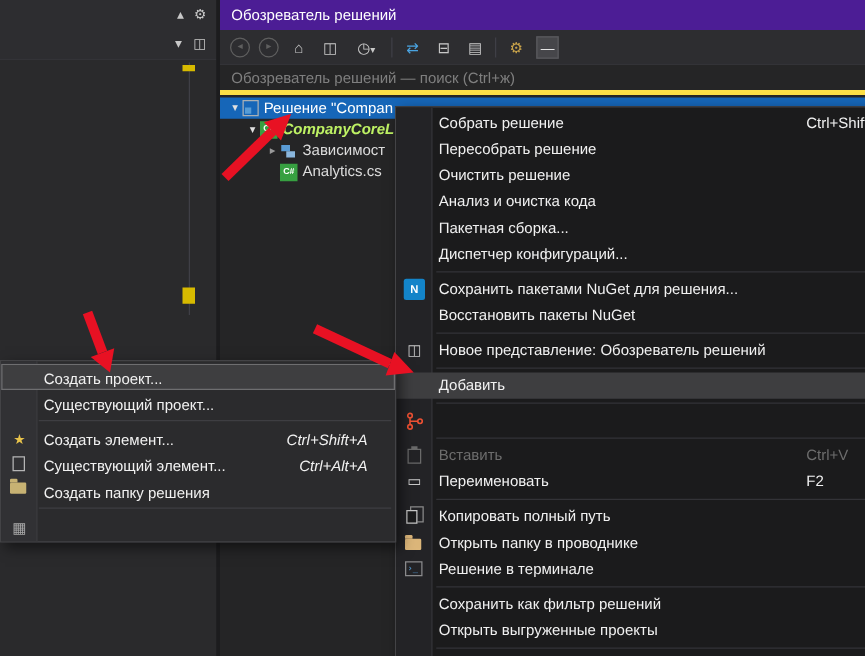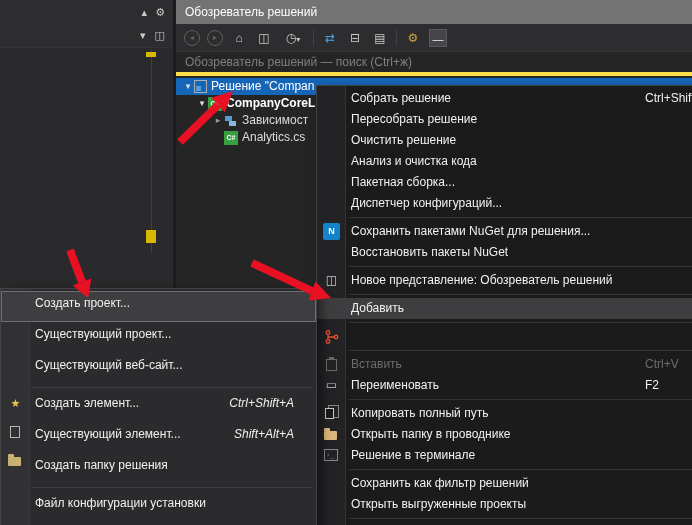--- a/index.html
+++ b/index.html
@@ -21,21 +21,21 @@
   .small-ic { color:#c8c8c8; font-size:11px; line-height:1; cursor:default; }
   .scroll-line { position:absolute; left:151px; top:50px; width:1px; height:202px; background:#3f3f46; }
   .mod-marker { position:absolute; left:146px; width:10px; background:#d7ba00; }
   .mod-marker.m1 { top:52px; height:5px; }
   .mod-marker.m2 { top:230px; height:13px; }
 
   .panel-divider { position:absolute; left:173px; top:0; width:3px; height:525px; background:#1c1c1e; }
 
   
   .se-panel { position:absolute; left:176px; top:0; width:516px; height:525px; background:#252526; }
-  .se-title { position:absolute; left:0; top:0; width:516px; height:24px; background:#737373; color:#ffffff;
+  .se-title { position:absolute; left:0; top:0; width:516px; height:24px; background:#4c1d95; color:#ffffff;
               line-height:24px; padding-left:9px; white-space:nowrap; }
   .se-toolbar { position:absolute; left:0; top:24px; width:516px; height:28px; background:#2d2d30;
                 display:flex; align-items:center; gap:7px; padding-left:8px; border-bottom:1px solid #333337; }
   .tbtn { color:#c8c8c8; font-size:12px; width:18px; height:18px; line-height:18px; text-align:center; cursor:default; }
   .tbtn.circ { border:1px solid #5f5f5f; border-radius:50%; width:16px; height:16px; line-height:14px; font-size:7px; color:#5f5f5f; }
   .tbtn.blue { color:#4aa3e0; }
   .tbtn.gold { color:#c9a34a; }
   .tbtn.withdrop { width:26px; }
   .tbtn .dropcaret { font-size:8px; color:#c8c8c8; }
   .tb-sep { width:1px; height:16px; background:#3f3f46; }
@@ -45,21 +45,21 @@
                border:none; border-bottom:4px solid #fde047; color:#e5e5e5; padding-left:9px;
                font-family:inherit; font-size:12px; outline:none; }
   .se-search::placeholder { color:#7f7f7f; opacity:1; }
 
   .tree { position:absolute; left:0; top:78px; width:516px; }
   .tree-row { position:relative; height:17px; line-height:17px; display:flex; align-items:center; white-space:nowrap; }
   .tree-row.selected { background:#1666b8; color:#ffffff; }
   .chev { width:12px; text-align:center; font-size:9px; color:#9a9a9a; flex:0 0 12px; }
   .chev.exp { color:#e0e0e0; }
   .t-lab { margin-left:4px; }
-  .t-lab.bold { font-weight:bold; color:#ffffff; }
+  .t-lab.bold { font-weight:bold; color:#bef264;font-style:italic; }
   .sln-icon { width:13px; height:13px; border:1px solid #a9b0b5; position:relative; flex:0 0 13px; }
   .sln-icon::after { content:""; position:absolute; left:1px; bottom:1px; width:5px; height:5px; background:#569cd6; }
   .cs-badge { width:14px; height:14px; background:#37a041; color:#fff; font-size:7px; font-weight:bold;
               text-align:center; line-height:14px; flex:0 0 14px; }
   .dep-icon { width:14px; height:12px; position:relative; flex:0 0 14px; }
   .dep-icon::before { content:""; position:absolute; left:1px; top:1px; width:7px; height:5px; background:#5a9bd4; }
   .dep-icon::after { content:""; position:absolute; left:5px; top:6px; width:7px; height:5px; background:#8ab6dd; }
 
   
   .menu { position:absolute; background:#1b1b1c; border:1px solid #434346; box-shadow:4px 4px 10px rgba(0,0,0,.5); }
@@ -68,21 +68,21 @@
   .menu-item.hl { background:#3e3e40; }
   .menu-item.hlb { background:#3e3e40; box-shadow:inset 0 0 0 1px #6e6e70; }
   .menu-item.disabled { color:#6d6d6d; }
   .menu-sep { position:relative; height:7px; z-index:1; }
   .menu-sep::after { content:""; position:absolute; left:32px; right:3px; top:3px; border-top:1px solid #333337; }
   .mi-icon { position:absolute; left:6px; top:2px; width:17px; height:17px; text-align:center; line-height:17px; font-size:12px; color:#c8c8c8; }
   .ctx { left:316px; top:85px; width:396px; padding:2px 0; z-index:10; }
   .ctx .shortcut { position:absolute; left:328px; top:0; color:inherit; }
   .sub { left:0px; top:288px; width:317px; padding:2px 0; z-index:11; background:#2b2b2d; }
   .sub::before { background:#313134; border-right:1px solid #3a3a3d; }
-  .sub .menu-item { height:31px; line-height:24px; }
+  .sub .menu-item { height:21px; line-height:24px; }
   .sub .mi-icon { top:4px; }
   .sub .menu-sep::after { left:30px; right:3px; border-top:1px solid #3e3e42; }
   .sub .shortcut { position:absolute; right:22px; top:0;font-style:italic; }
 
   
   .ic-nuget { background:#1384c9; border-radius:2px; color:#fff; font-size:9px; font-weight:bold; }
   .ic-paste { left:9px; top:5px; width:11px; height:12px; border:1px solid #6a6a6a; }
   .ic-paste::before { content:""; position:absolute; top:-3px; left:2px; width:5px; height:3px; background:#6a6a6a; }
   .ic-copy { left:8px; top:5px; width:9px; height:11px; border:1px solid #c8c8c8; background:#1b1b1c; }
   .ic-copy::before { content:""; position:absolute; left:2px; top:-4px; width:9px; height:11px; border:1px solid #8a8a8a; z-index:-1; }
@@ -251,42 +251,36 @@
     </div>
   </div>
 
   <div class="menu sub">
     <div class="menu-item hlb">
       <span class="mi-label">Создать проект...</span>
     </div>
     <div class="menu-item">
       <span class="mi-label">Существующий проект...</span>
     </div>
-    <div class="menu-item">
-      <span class="mi-label">Существующий веб-сайт...</span>
-    </div>
     <div class="menu-sep"></div>
     <div class="menu-item">
       <span class="mi-icon ic-star">★</span>
       <span class="mi-label">Создать элемент...</span>
       <span class="shortcut">Ctrl+Shift+A</span>
     </div>
     <div class="menu-item">
       <span class="mi-icon ic-doc"></span>
       <span class="mi-label">Существующий элемент...</span>
-      <span class="shortcut">Shift+Alt+A</span>
+      <span class="shortcut">Ctrl+Alt+A</span>
     </div>
     <div class="menu-item">
       <span class="mi-icon ic-folder dim"></span>
       <span class="mi-label">Создать папку решения</span>
     </div>
     <div class="menu-sep"></div>
-    <div class="menu-item">
-      <span class="mi-label">Файл конфигурации установки</span>
-    </div>
     <div class="menu-item">
       <span class="mi-icon ic-grid">▦</span>
     </div>
   </div>
 
   <svg class="arrows" viewBox="0 0 692 525">
     <g>
       <line x1="180" y1="142" x2="218" y2="105" stroke="#e81123" stroke-width="8"></line>
       <polygon points="233,91 224.8,112.3 211.2,97.7" fill="#e81123"></polygon>
     </g>

